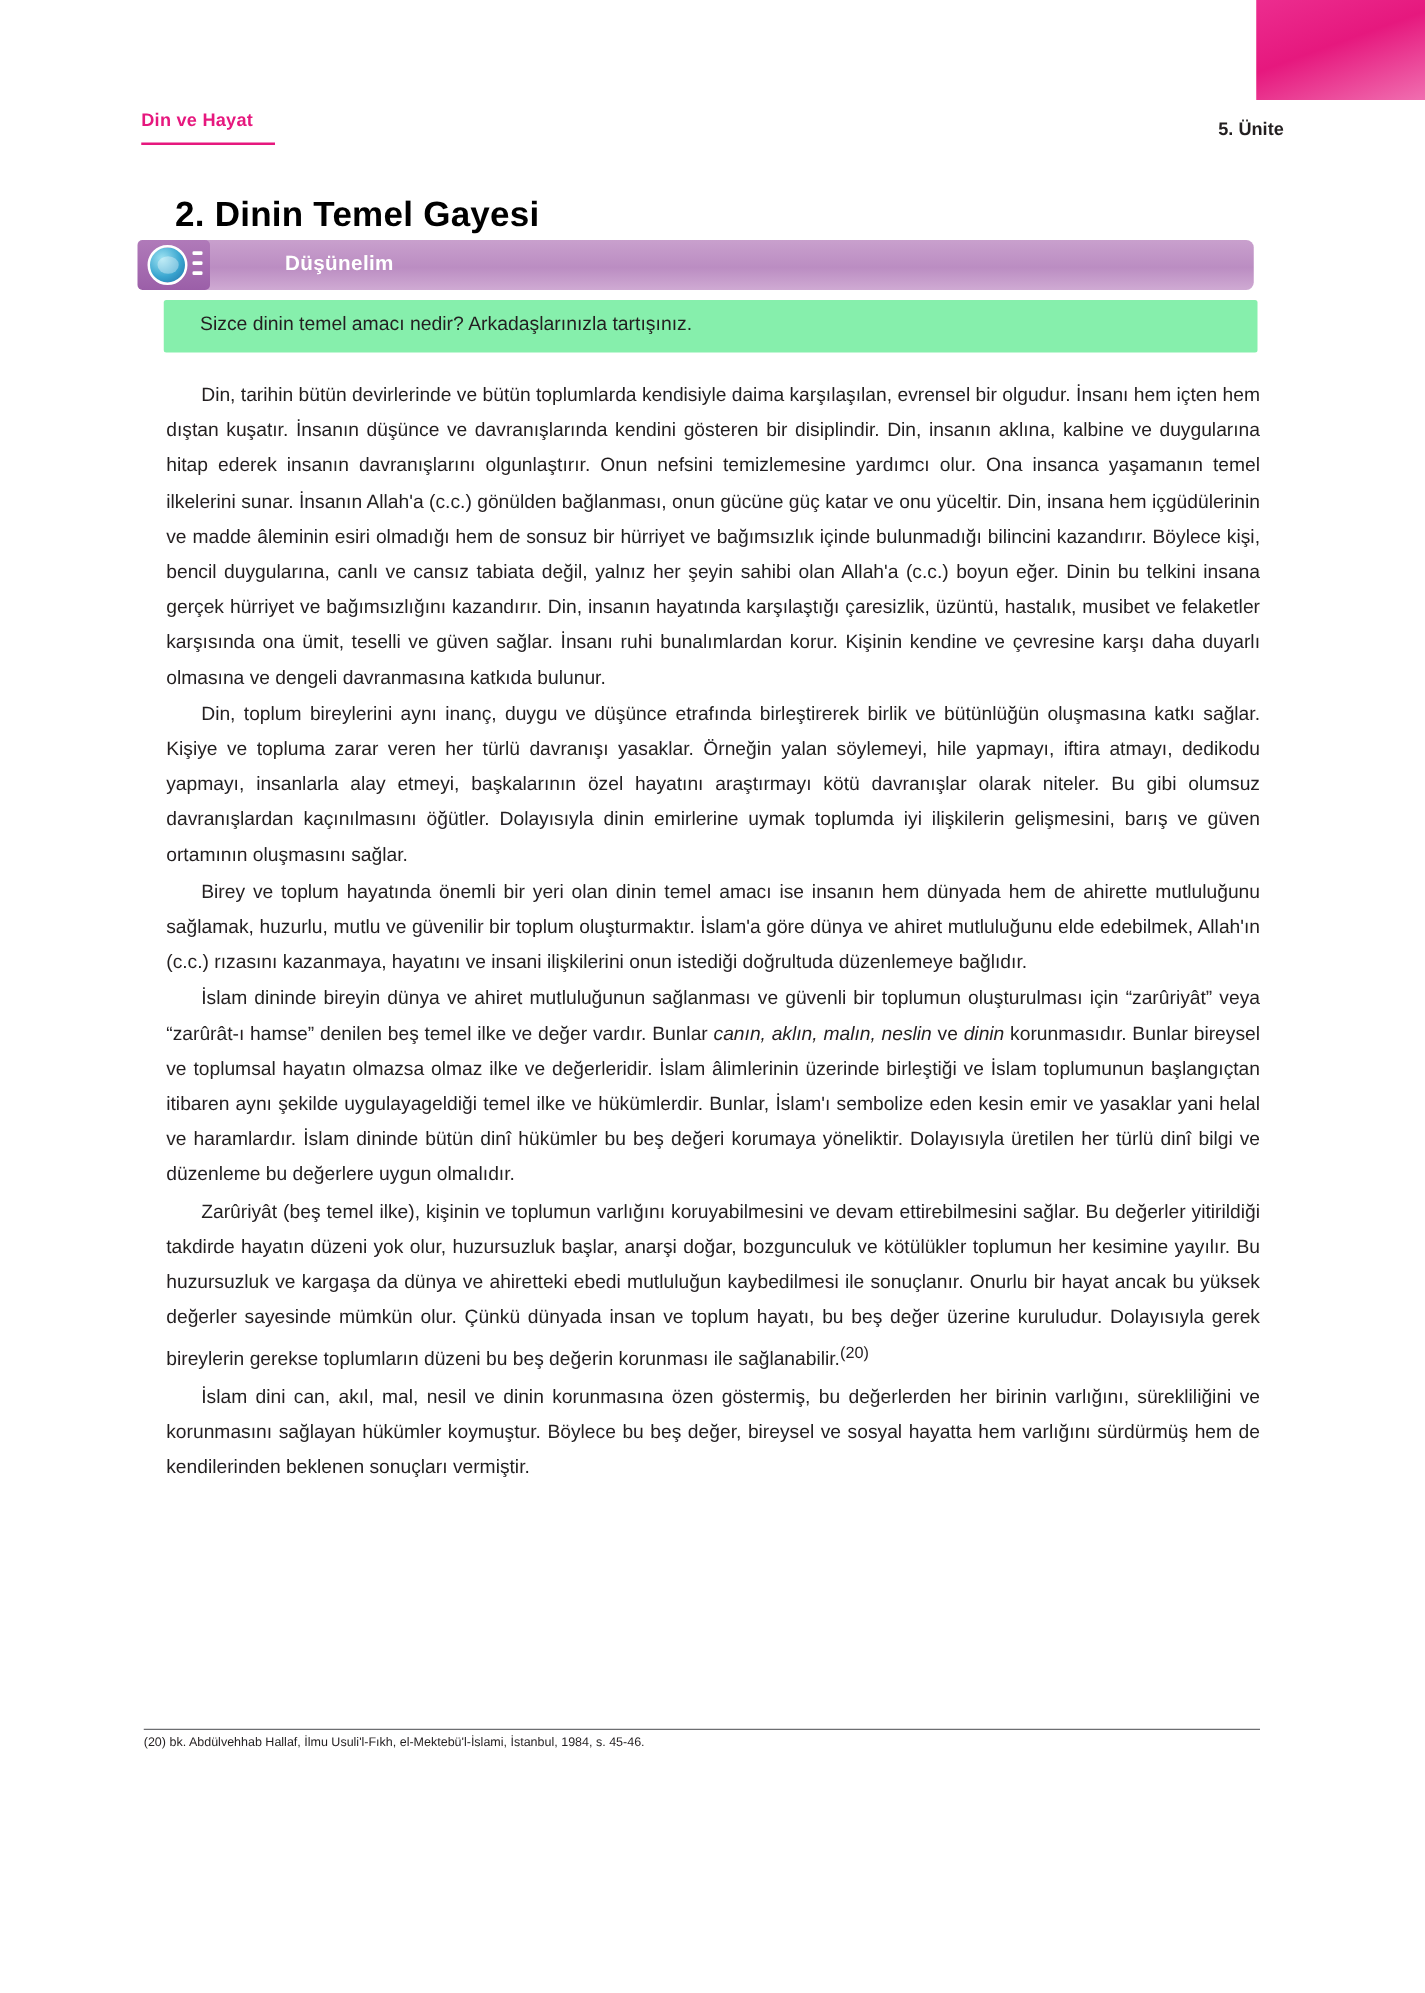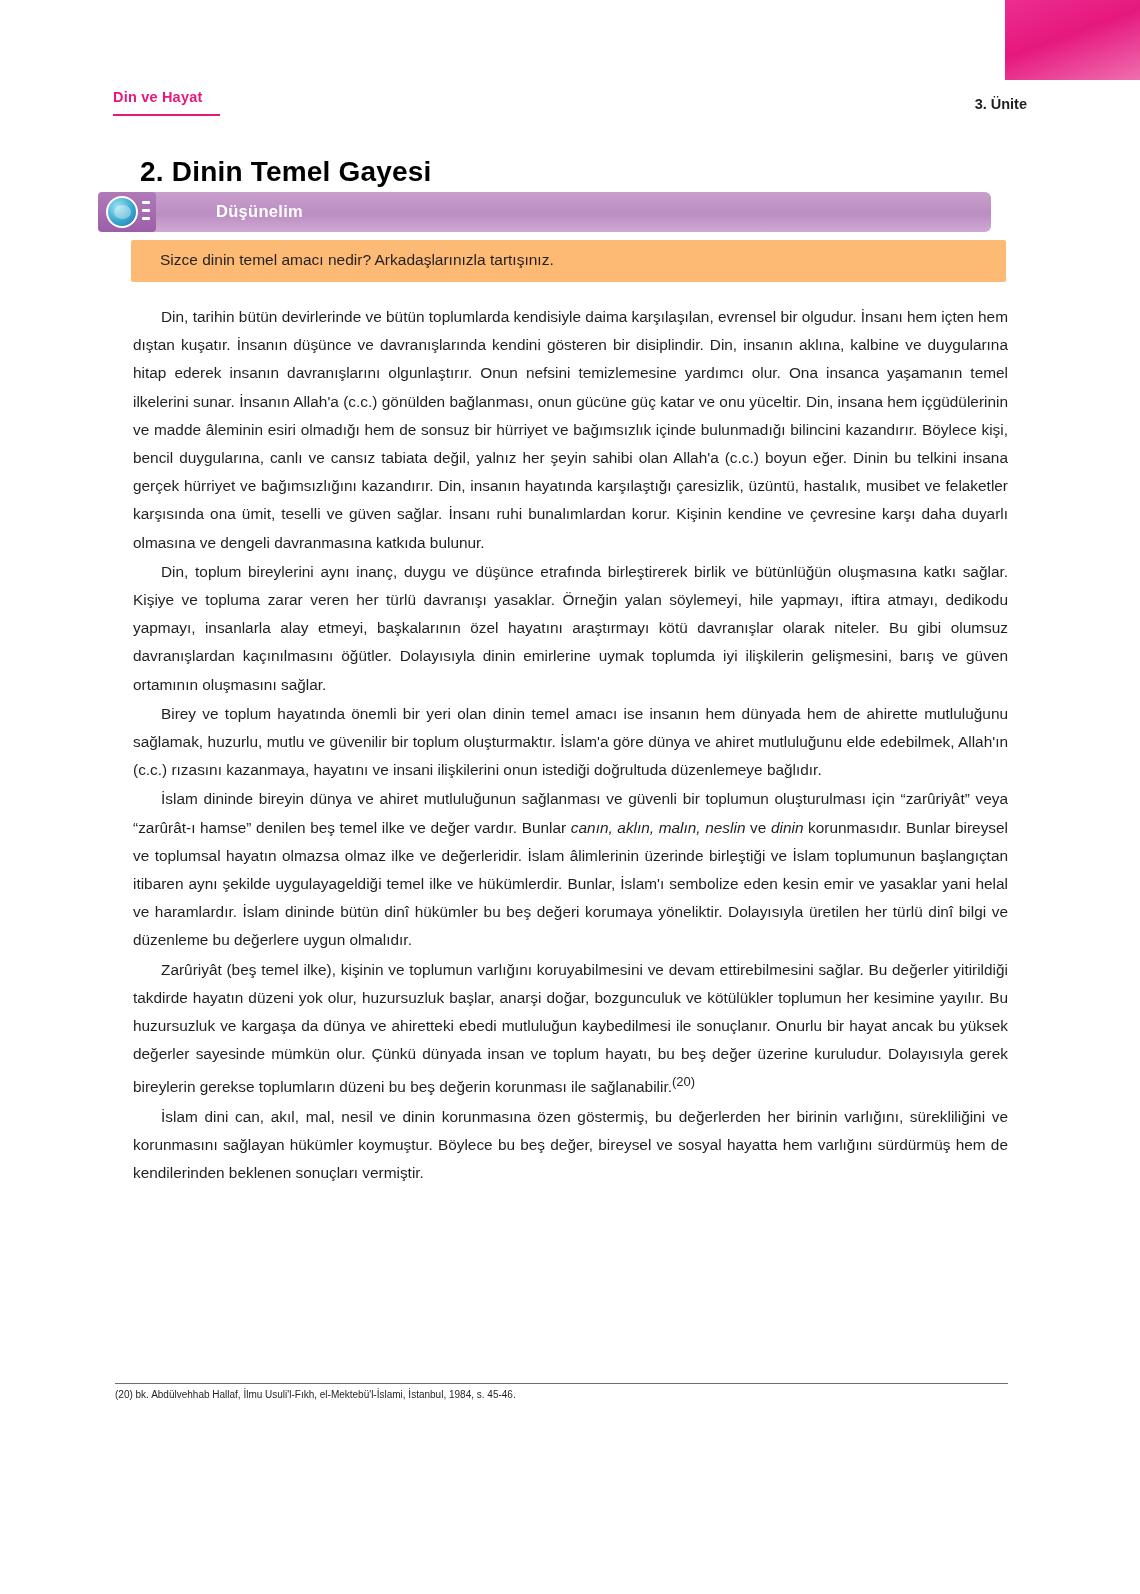--- a/index.html
+++ b/index.html
@@ -64,21 +64,21 @@
     left: 140px; top: 156px;
     font-size: 28px;
     font-weight: bold;
     color: #000000;
     letter-spacing: .2px;
   }
 
   
   .think-bar {
     position: absolute;
-    left: 98px; top: 192px;
+    left: 110px; top: 192px;
     width: 893px; height: 40px; border-radius: 16px;
   }
   .think-bar-bg {
     position: absolute;
     left: 52px; top: 0;
     width: 841px; height: 40px;
     background: linear-gradient(180deg, #c9a0cd 0%, #bb8dc2 55%, #cfaad3 100%);
     border-radius: 3px 6px 6px 3px;
   }
   .think-badge {
@@ -121,21 +121,21 @@
     left: 118px; top: 10px;
     font-size: 16.5px;
     font-weight: bold;
     color: #ffffff;
     letter-spacing: .3px;
   }
   .think-question-box {
     position: absolute;
     left: 131px; top: 240px;
     width: 875px; height: 42px;
-    background: #fdba74;
+    background: #86efac;
     border-radius: 2px;
   }
   .think-question {
     position: absolute;
     left: 29px; top: 11px;
     font-size: 15.5px;
     color: #231f20;
   }
 
   
@@ -210,21 +210,21 @@
 </head>
 <body>
 
 <div class="page">
 
   <div class="corner-block"></div>
 
   <div class="header">
     <span class="header-left">Din ve Hayat</span>
     <div class="header-rule"></div>
-    <span class="header-right">3. Ünite</span>
+    <span class="header-right">5. Ünite</span>
   </div>
 
   <div class="chapter-title">2. Dinin Temel Gayesi</div>
 
   <div class="think-bar">
     <div class="think-bar-bg"></div>
     <div class="think-badge">
       <div class="think-badge-circle"></div>
       <div class="think-badge-bars">
           <span></span>

